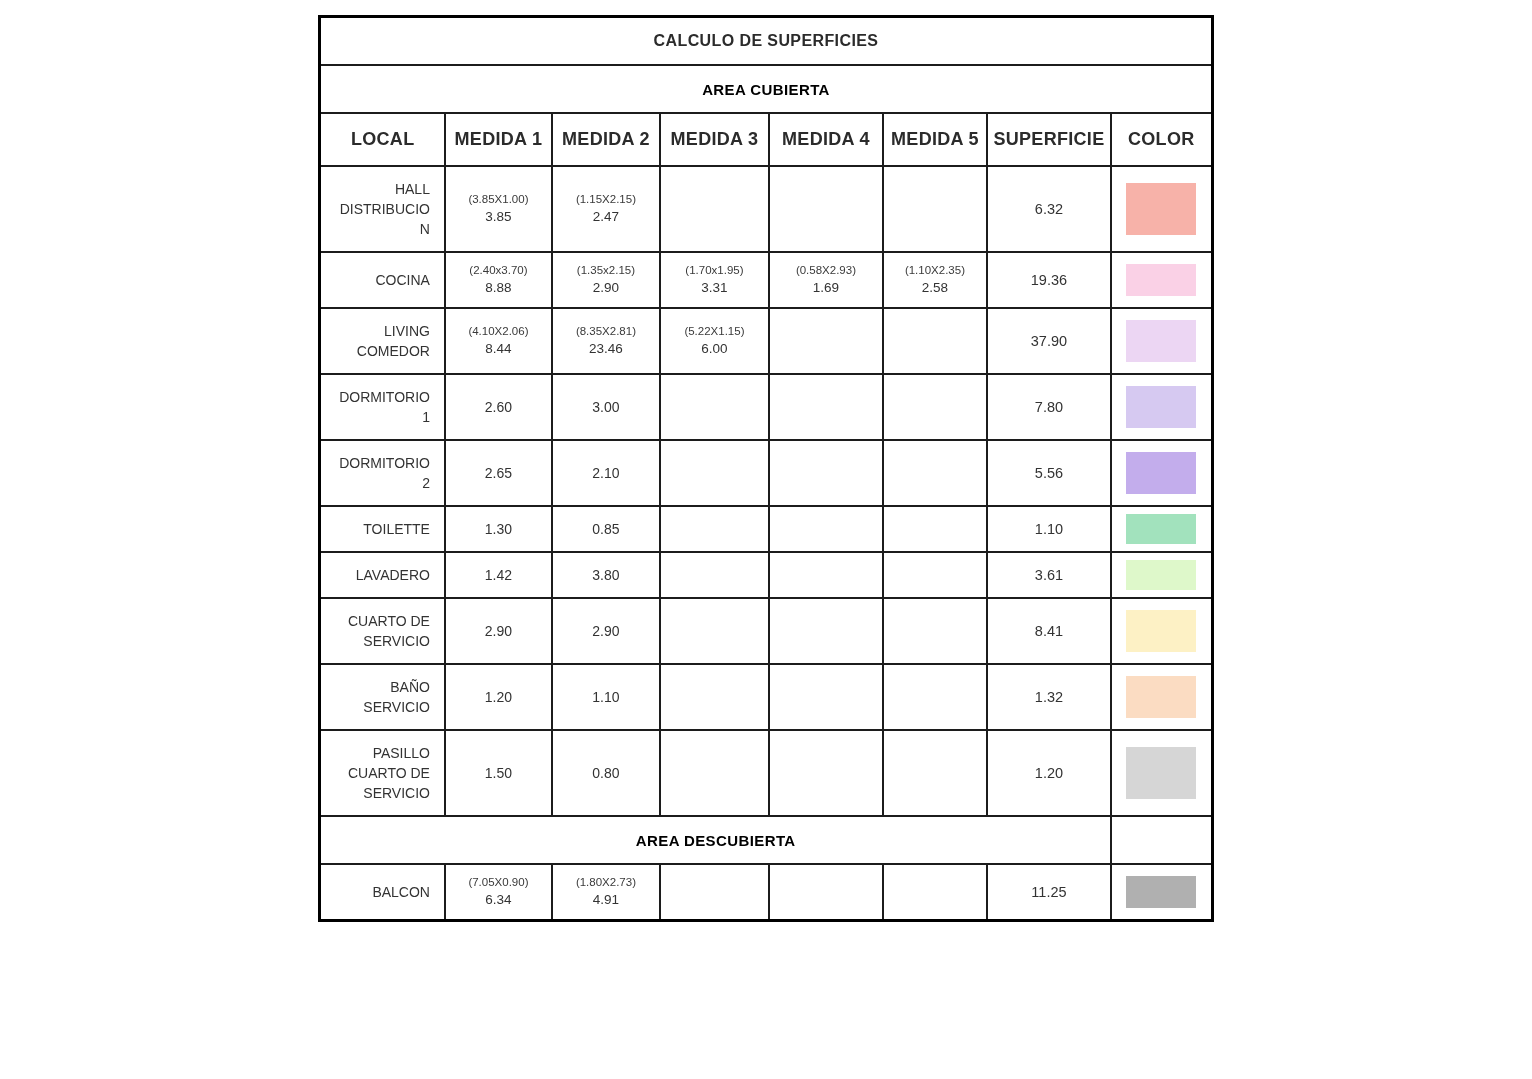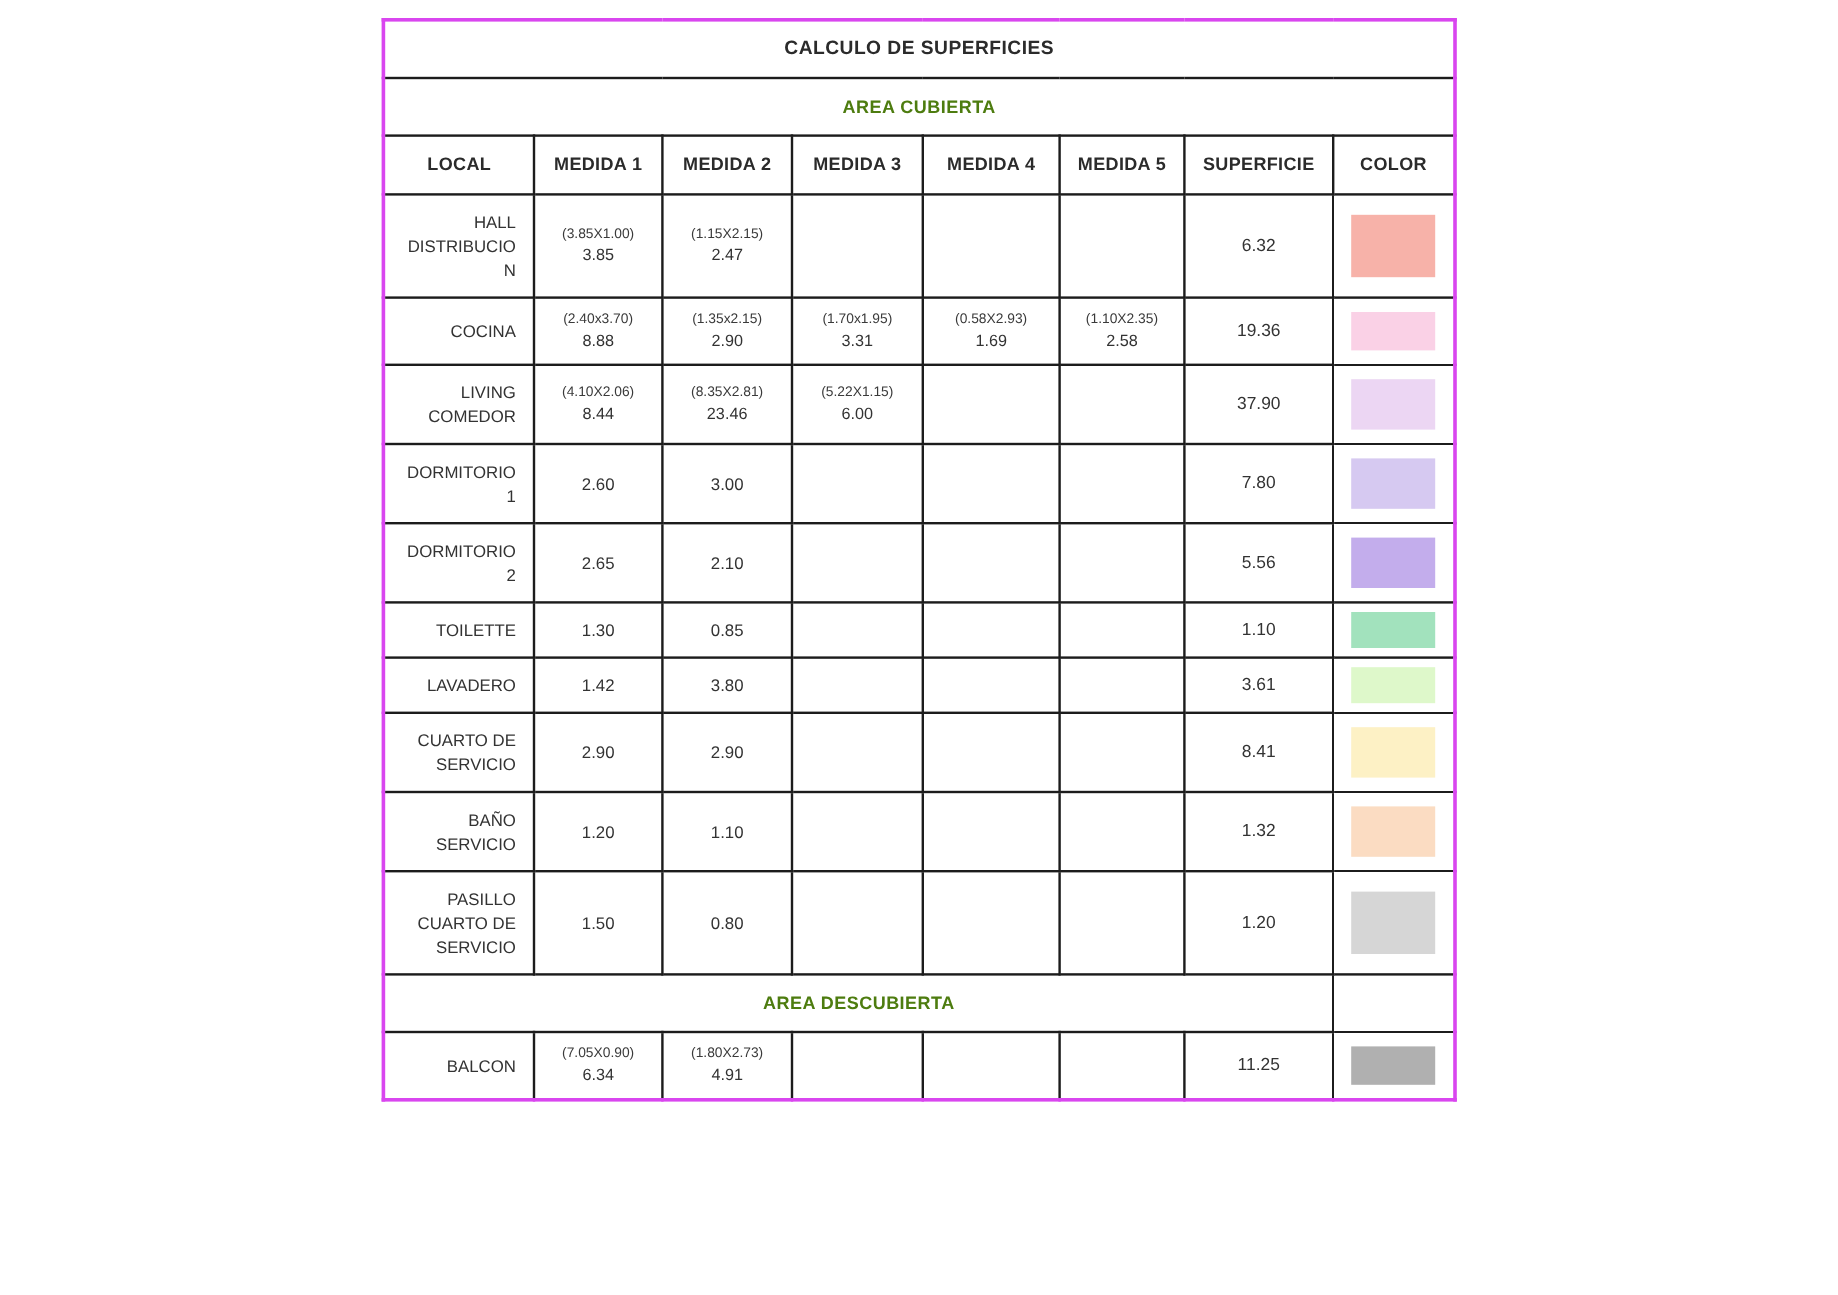--- a/index.html
+++ b/index.html
@@ -12,41 +12,41 @@
   }
   .canvas {
     width: 1532px; height: 1079px;
     display: flex; justify-content: center; align-items: flex-start;
     padding-top: 15px;
   }
   table.surfaces {
     border-collapse: collapse;
     table-layout: fixed;
     width: 892px;
-    border: 3px solid #d946ef;
+    border: 3px solid #000000;
     background: #ffffff;
   }
   td, th {
     border: 2px solid #1c1c1c;
     text-align: center;
     vertical-align: middle;
     padding: 12px 6px;
     background: #ffffff;
     overflow: hidden;
   }
   tr.title-row td {
     font-weight: bold; font-size: 16px; letter-spacing: 0.4px;
     padding: 14px 6px; color: #2b2b2b;
   }
   tr.section-row td {
     font-weight: bold; font-size: 15px; letter-spacing: 0.4px;
-    padding: 14px 6px; color: #4d7c0f;
+    padding: 14px 6px; color: #000000;
   }
   tr.header-row th {
-    font-weight: bold; font-size: 15px; letter-spacing: 0.3px;
+    font-weight: bold; font-size: 18px; letter-spacing: 0.3px;
     padding: 15px 4px; color: #2b2b2b;
   }
   td.local-cell {
     font-size: 14px; line-height: 20px;
     padding: 12px 14px;
     overflow-wrap: anywhere;
     text-align: right;
   }
   td.medida-cell { font-size: 14px; padding: 10px 4px; }
   .dim  { font-size: 11.5px; line-height: 15px; color: #3a3a3a; }

